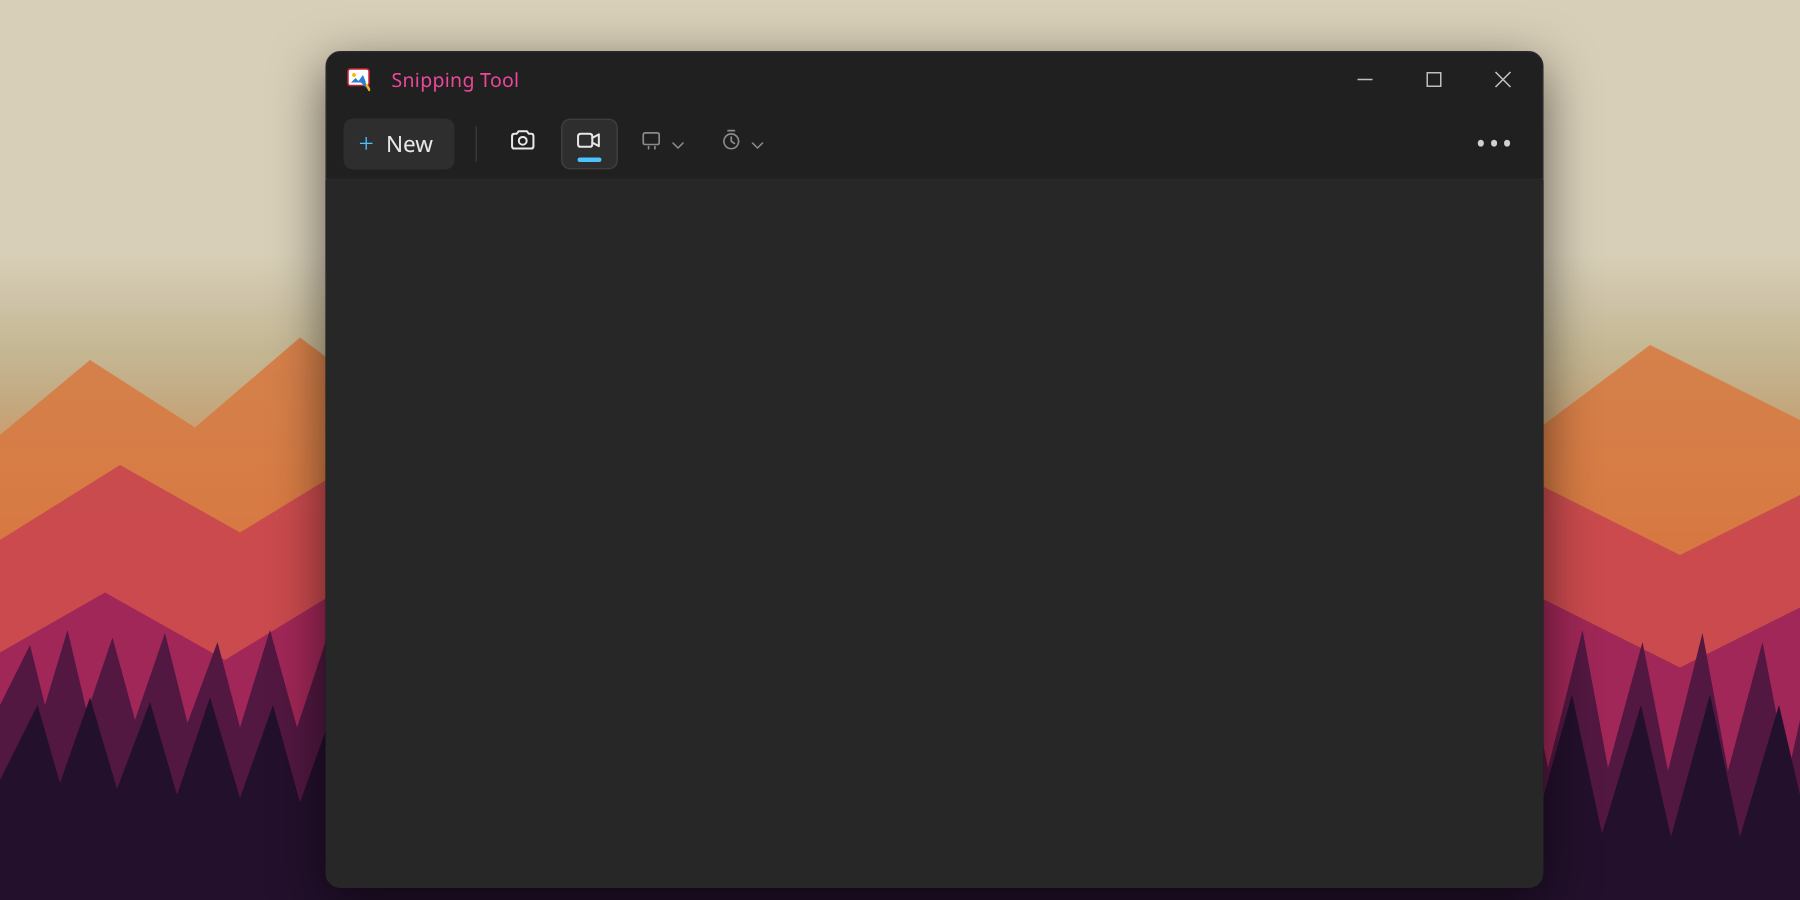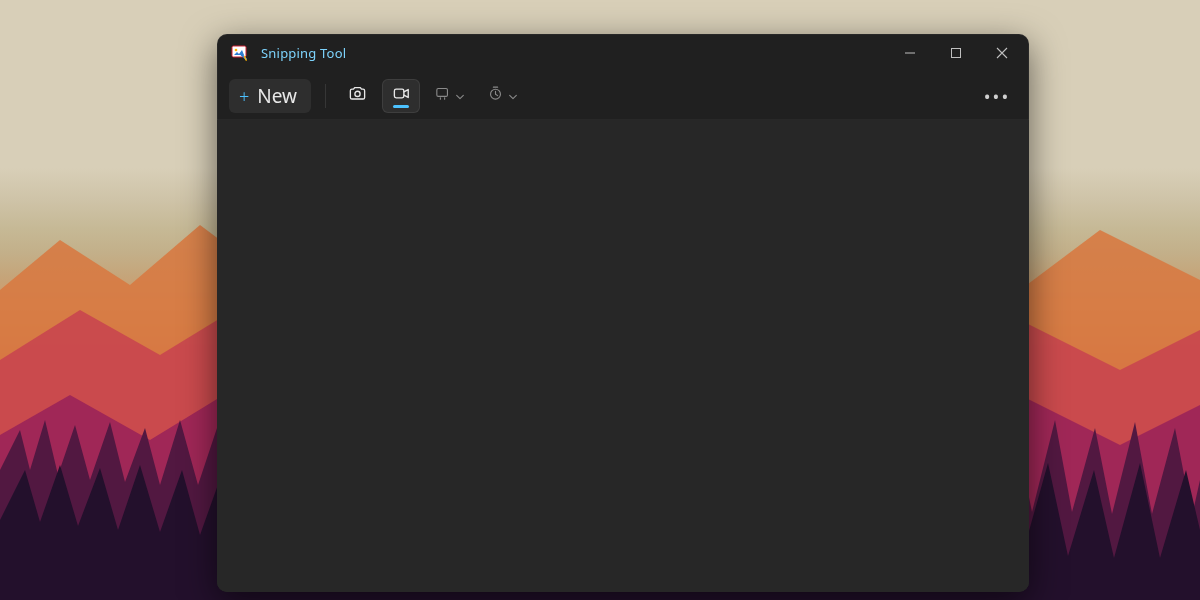--- a/index.html
+++ b/index.html
@@ -25,21 +25,21 @@
     box-shadow: 0 10px 35px rgba(0,0,0,0.55), 0 0 0 1px rgba(255,255,255,0.04) inset;
     display: flex;
     flex-direction: column;
     overflow: hidden;
   }
   .titlebar {
     height: 38px;
     display: flex;
     align-items: center;
     padding: 0 4px 0 14px;
-    color: #7dd3fc;
+    color: #ec4899;
   }
   .titlebar .app-icon {
     width: 16px; height: 16px; margin-right: 14px;
     display: inline-flex; align-items: center; justify-content: center;
   }
   .titlebar .title { font-size: 13px; letter-spacing: .2px; flex: 0 0 auto; }
   .titlebar .spacer { flex: 1; }
   .win-ctl {
     width: 46px; height: 38px;
     display: flex; align-items: center; justify-content: center;
@@ -63,21 +63,21 @@
     color: #e8e8e8;
     height: 34px;
     position: relative;
   }
   .btn.primary {
     background: #2e2e2e;
     padding: 0 14px 0 10px;
     gap: 8px;
   }
   .btn.primary .plus { color:#4cc2ff; font-size:18px; font-weight:300; line-height:1; }
-  .btn.primary .label { font-size:19px; }
+  .btn.primary .label { font-size:15px; }
   
   .divider { width:1px; height:24px; background:rgba(255,255,255,0.1); margin: 0 6px 0 8px; }
   
   .btn.icon { width: 38px; }
   .btn.icon svg { width:19px; height:19px; }
   .btn.icon.active {
     background: #2e2e2e;
     border: 1px solid rgba(255,255,255,0.08);
   }
   .btn .underline {

